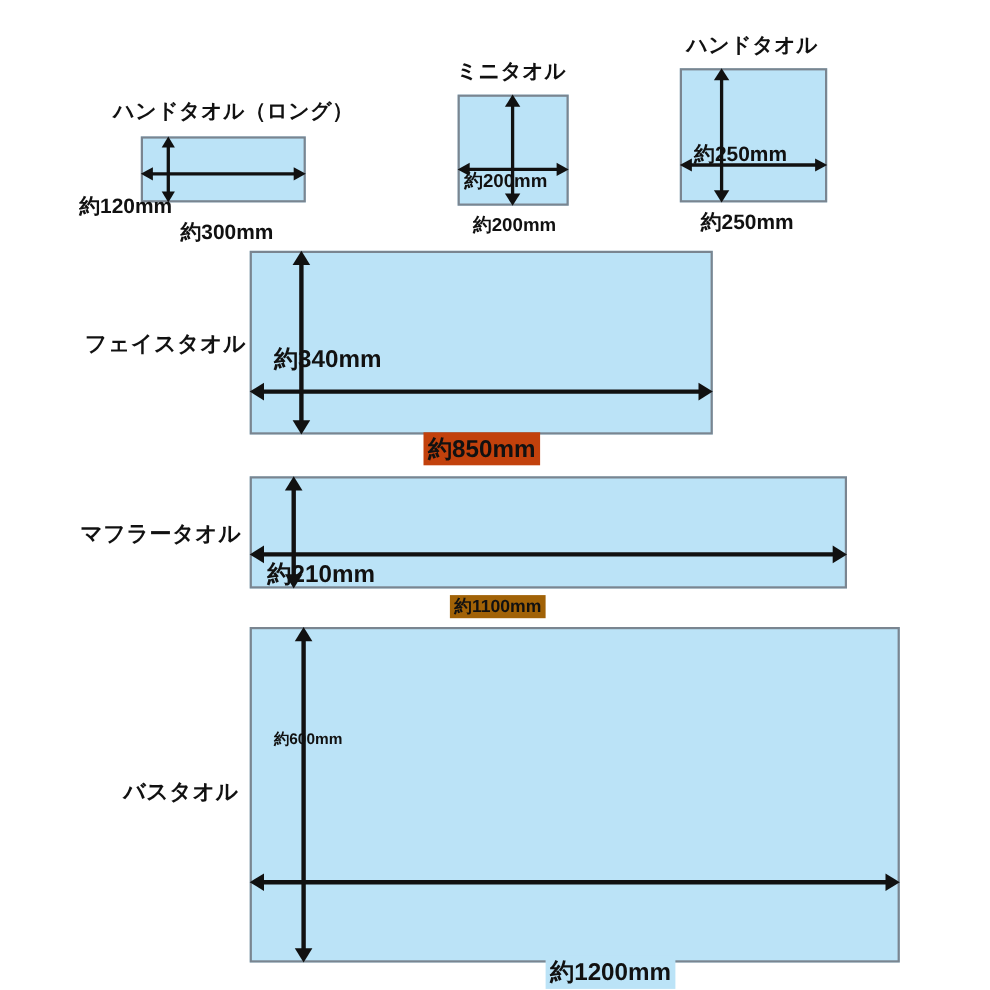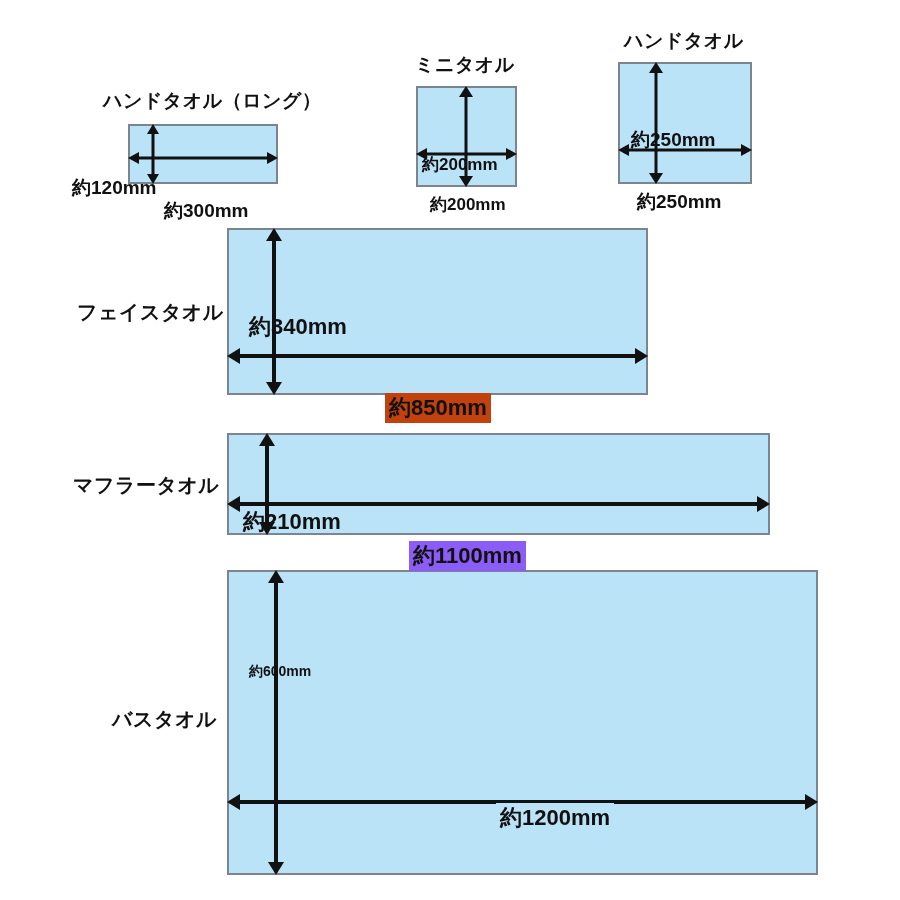--- a/index.html
+++ b/index.html
@@ -154,35 +154,35 @@
   </svg>
 
   <svg class="arrow-svg" style="left:227px; top:495px;" width="543" height="18" viewBox="0 0 543 18">
     <line x1="9" y1="9" x2="534" y2="9" stroke-width="4"></line>
     <polygon points="0,9 13,1 13,17"></polygon>
     <polygon points="543,9 530,1 530,17"></polygon>
   </svg>
 
   <div class="dim-text" style="left:243px; top:459px; font-size:22px;">約210mm</div>
 
-  <div class="dim-text" style="left:409px; top:493px; font-size:22px; background:#8b5cf6; padding:0 4px;">約1100mm</div>
+  <div class="dim-text" style="left:409px; top:493px; font-size:16px; background:#a16207; padding:0 4px;">約1100mm</div>
 
   <div class="towel-rect" style="left:227px; top:570px; width:591px; height:305px;"></div>
 
   <div class="side-label" style="left:112px; top:706px; font-size:20px;">バスタオル</div>
 
   <svg class="arrow-svg" style="left:267px; top:570px;" width="18" height="305" viewBox="0 0 18 305">
     <line x1="9" y1="9" x2="9" y2="296" stroke-width="4"></line>
     <polygon points="9,0 1,13 17,13"></polygon>
     <polygon points="9,305 1,292 17,292"></polygon>
   </svg>
 
   <svg class="arrow-svg" style="left:227px; top:793px;" width="591" height="18" viewBox="0 0 591 18">
     <line x1="9" y1="9" x2="582" y2="9" stroke-width="4"></line>
     <polygon points="0,9 13,1 13,17"></polygon>
     <polygon points="591,9 578,1 578,17"></polygon>
   </svg>
 
   <div class="dim-text" style="left:249px; top:615px; font-size:14px;">約600mm</div>
 
-  <div class="dim-text" style="left:496px; top:755px; font-size:22px; background:#bbe3f7; padding:0 4px;">約1200mm</div>
+  <div class="dim-text" style="left:496px; top:821px; font-size:22px; background:#bbe3f7; padding:0 4px;">約1200mm</div>
 
 </div>
 
 </body></html>

